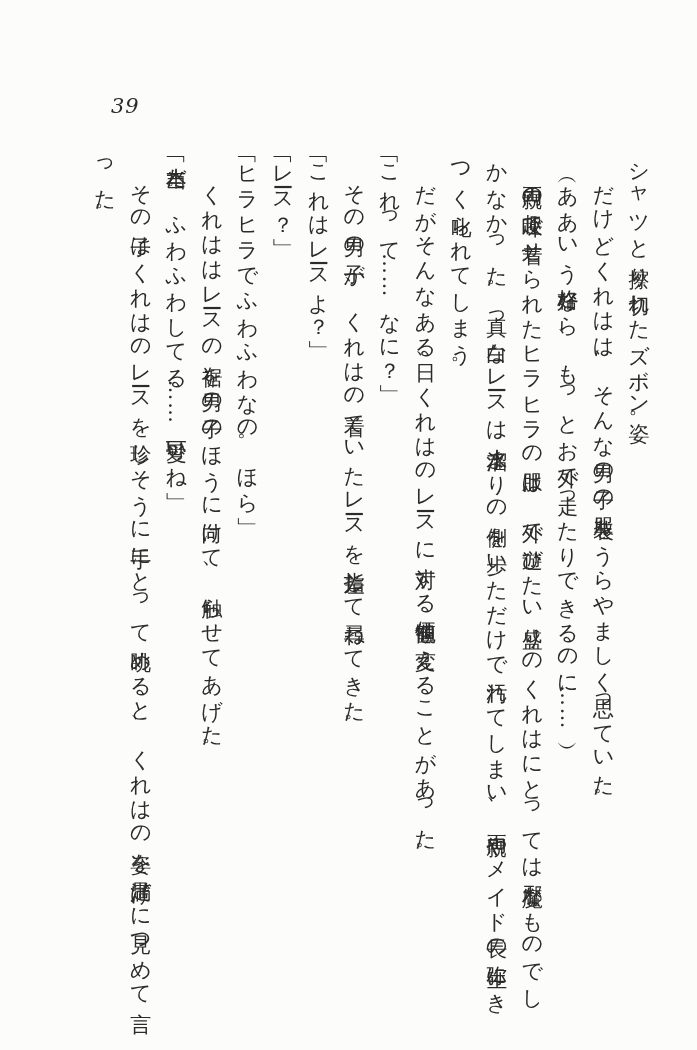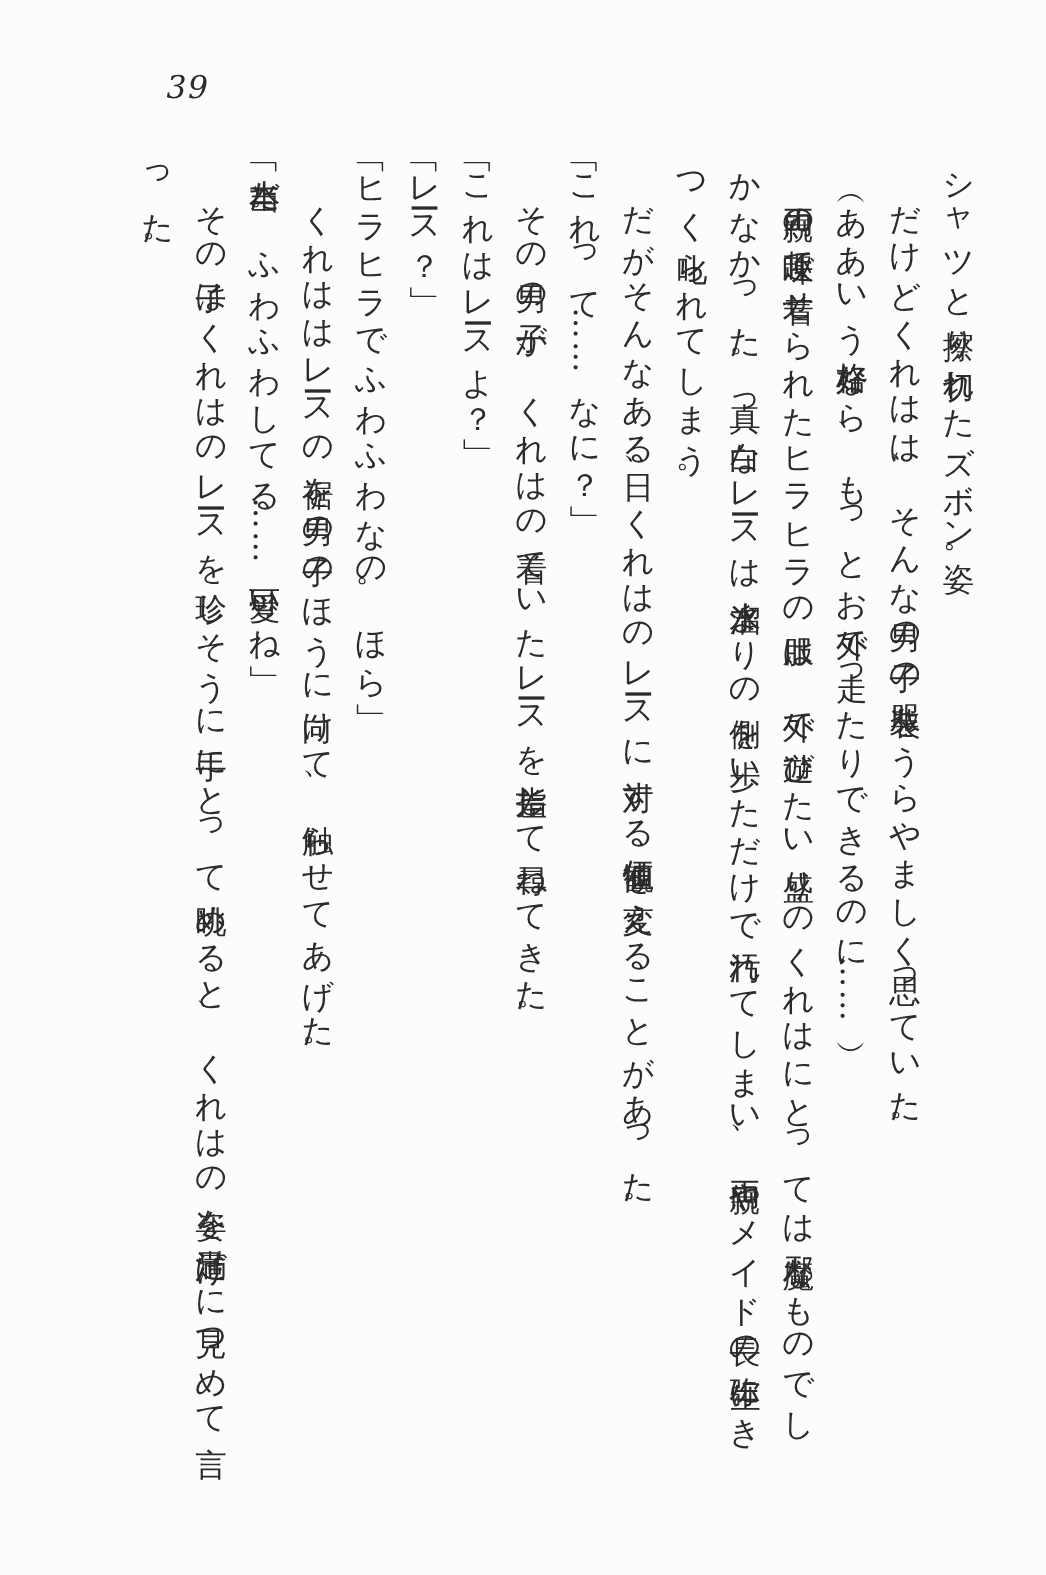--- a/index.html
+++ b/index.html
@@ -10,20 +10,21 @@
     width: 697px;
     height: 1050px;
     position: relative;
     background: var(--page-bg, #fcfcfb);
     overflow: hidden;
     font-family: "DejaVu Serif", "Liberation Serif", serif;
   }
   .book-page {
     position: absolute;
     inset: 0;
+    margin-top: 48px;
   }
   .page-number {
     position: absolute;
     top: 46px;
     left: 111px;
     font-size: 21px;
     font-style: italic;
     letter-spacing: 1px;
     color: var(--ink, #2b2b2b);
   }

